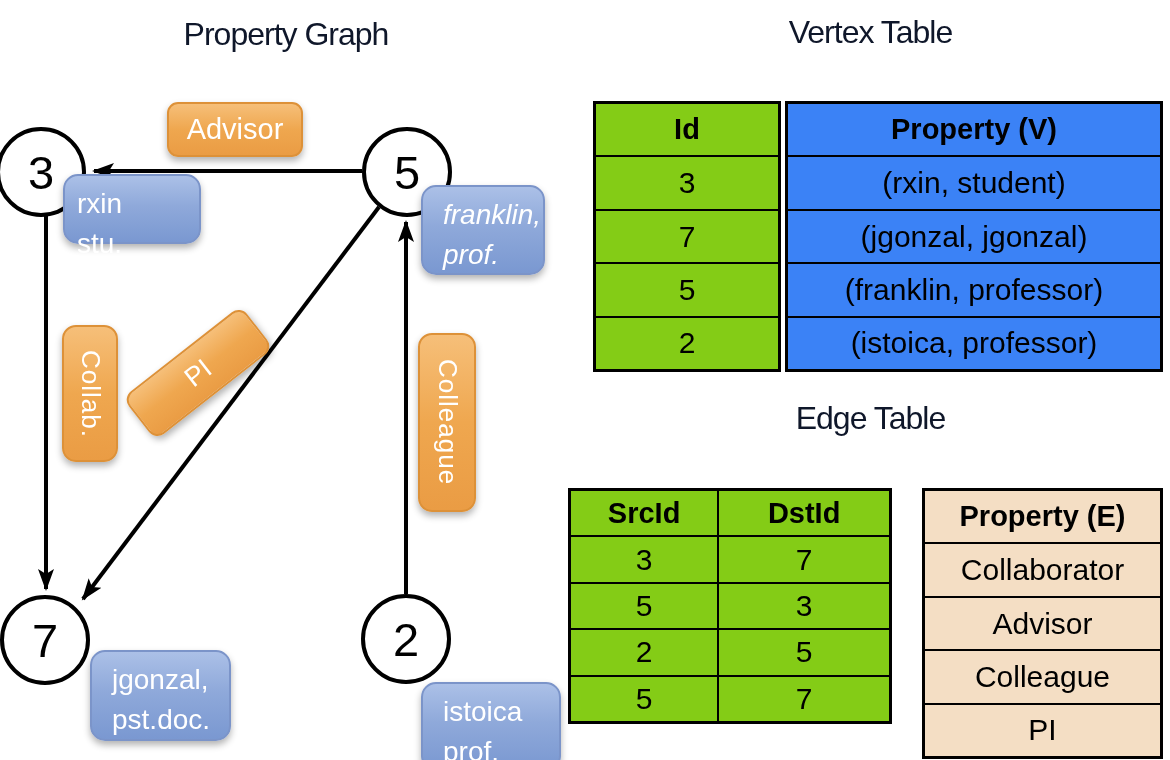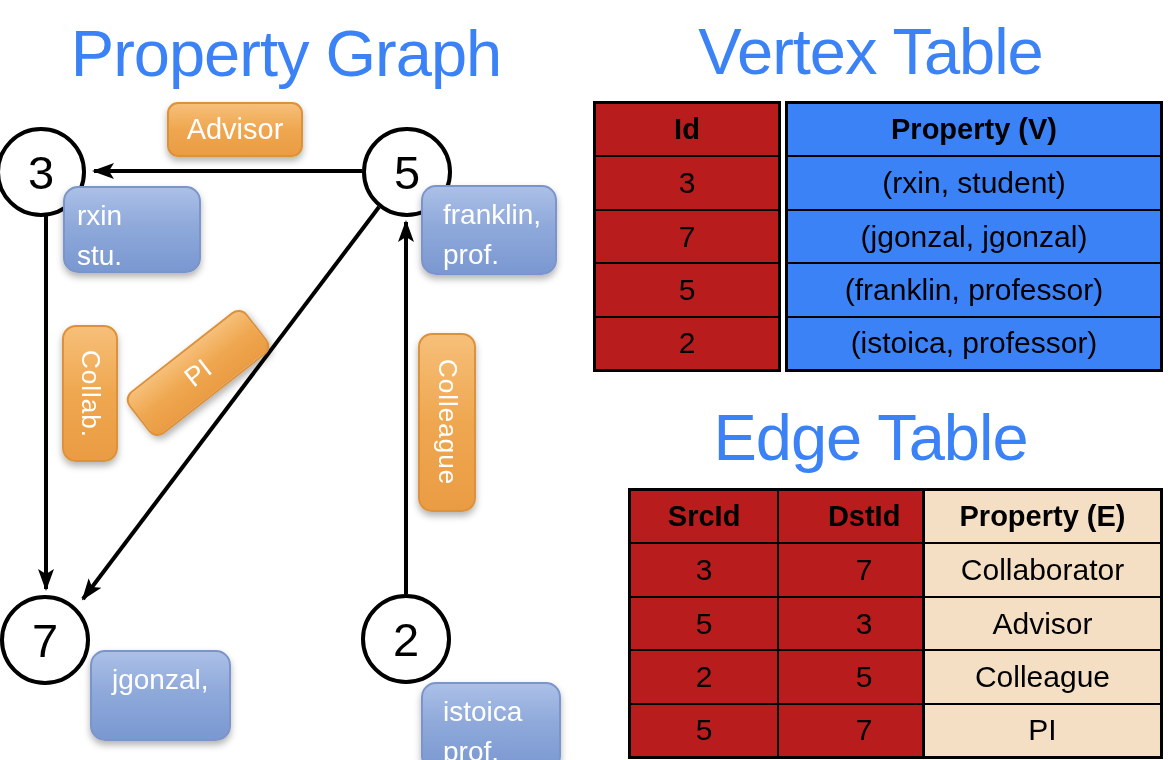--- a/index.html
+++ b/index.html
@@ -1,22 +1,22 @@
 <!DOCTYPE html>
 <html><head>
 <meta charset="utf-8">
 <style>
   html,body{margin:0;padding:0;background:#fff;}
   #stage{
     position:relative;width:1170px;height:760px;overflow:hidden;
     background:#fff;font-family:"Liberation Sans",sans-serif;color:#000;
   }
   .title{
-    position:absolute;text-align:center;font-size:65px;font-weight:300;
-    letter-spacing:-1px;color:#3b82f6;white-space:nowrap;
+    position:absolute;text-align:center;font-size:32px;font-weight:300;
+    letter-spacing:-1px;color:#0f172a;white-space:nowrap;
   }
   #pg-title{left:0;top:16px;width:572px;}
   #vt-title{left:578px;top:14px;width:585px;}
   #et-title{left:578px;top:400px;width:585px;}
 
   
   #edges-svg{position:absolute;left:0;top:0;width:585px;height:760px;z-index:2;}
   .node{
     position:absolute;width:90px;height:90px;border-radius:50%;
     border:4px solid #000;background:#fff;box-sizing:border-box;
@@ -28,55 +28,55 @@
   #node-7{left:0px;top:595px;}
   #node-2{left:361px;top:594px;}
 
   .vlabel{
     position:absolute;z-index:3;border-radius:15px;color:#fff;
     background:linear-gradient(180deg,#abc0e7 0%,#8fa9da 45%,#7a98d1 100%);
     border:2px solid #7b94c9;box-shadow:0 4px 7px rgba(0,0,0,0.30);
     box-sizing:border-box;padding:8px 0 0 20px;
     font-size:28px;line-height:40px;letter-spacing:0px;
   }
-  #vlabel-3{left:63px;top:186px;width:138px;height:87px;padding-left:12px;}
-  #vlabel-5{left:421px;top:185px;width:136px;height:90px;}
+  #vlabel-3{left:63px;top:174px;width:138px;height:70px;padding-left:12px;}
+  #vlabel-5{left:421px;top:185px;width:124px;height:90px;font-style:italic;}
   #vlabel-7{left:62px;top:650px;width:141px;height:91px;margin-left:28px;}
   #vlabel-2{left:421px;top:682px;width:140px;height:89px;}
 
   .elabel{
     position:absolute;z-index:3;border-radius:11px;color:#fff;
     background:linear-gradient(180deg,#f6bf79 0%,#efa74f 50%,#ea9c44 100%);
     border:2px solid #dd9138;box-shadow:0 4px 7px rgba(0,0,0,0.30);
     box-sizing:border-box;display:flex;align-items:center;justify-content:center;
     font-size:27px;
   }
   #elabel-advisor{left:167px;top:102px;width:136px;height:55px;font-size:29px;}
   #elabel-collab{left:62px;top:325px;width:56px;height:137px;border-radius:14px;}
   #elabel-colleague{left:418px;top:333px;width:58px;height:179px;border-radius:14px;}
   #elabel-pi{left:123px;top:346px;width:150px;height:54px;transform:rotate(-38deg);}
   .vert-text{writing-mode:vertical-rl;font-size:26px;letter-spacing:1px;}
 
   
   .subtable{
     position:absolute;border:3px solid #000;box-sizing:border-box;
-    display:flex;flex-direction:column;background:#b91c1c;
+    display:flex;flex-direction:column;background:#84cc16;
   }
   .subtable .row{
     flex:1;display:flex;align-items:center;justify-content:center;
     font-size:30px;
   }
   .subtable .row + .row{border-top:2px solid #000;}
   .subtable .row.hdr{font-weight:bold;font-size:29px;}
   .subtable .cell{flex:1;display:flex;align-items:center;justify-content:center;height:100%;box-sizing:border-box;}
   .cell + .cell{border-left:2px solid #000;}
 
   #vtable-id  {left:593px;top:101px;width:188px;height:271px;}
   #vtable-prop{left:785px;top:101px;width:378px;height:271px;background:#3b82f6;}
-  #etable-ids {left:628px;top:488px;width:324px;height:271px;}
+  #etable-ids {left:568px;top:488px;width:324px;height:236px;}
   #etable-ids .cell:first-child{flex:0 0 46%;}
   #etable-prop{left:922px;top:488px;width:241px;height:271px;background:#f4dec4;}
 </style>
 </head>
 <body>
 
 <div id="stage">
 
   <div id="pg-title" class="title">Property Graph</div>
   <div id="vt-title" class="title">Vertex Table</div>
@@ -110,20 +110,21 @@
   <div id="vlabel-3" class="vlabel">
     <div>rxin</div>
     <div>stu.</div>
   </div>
   <div id="vlabel-5" class="vlabel">
     <div>franklin,</div>
     <div>prof.</div>
   </div>
   <div id="vlabel-7" class="vlabel">
     <div>jgonzal,</div>
+    <div>pst.doc.</div>
   </div>
   <div id="vlabel-2" class="vlabel">
     <div>istoica</div>
     <div>prof.</div>
   </div>
 
   <div id="elabel-advisor" class="elabel">
     <span>Advisor</span>
   </div>
   <div id="elabel-collab" class="elabel">

